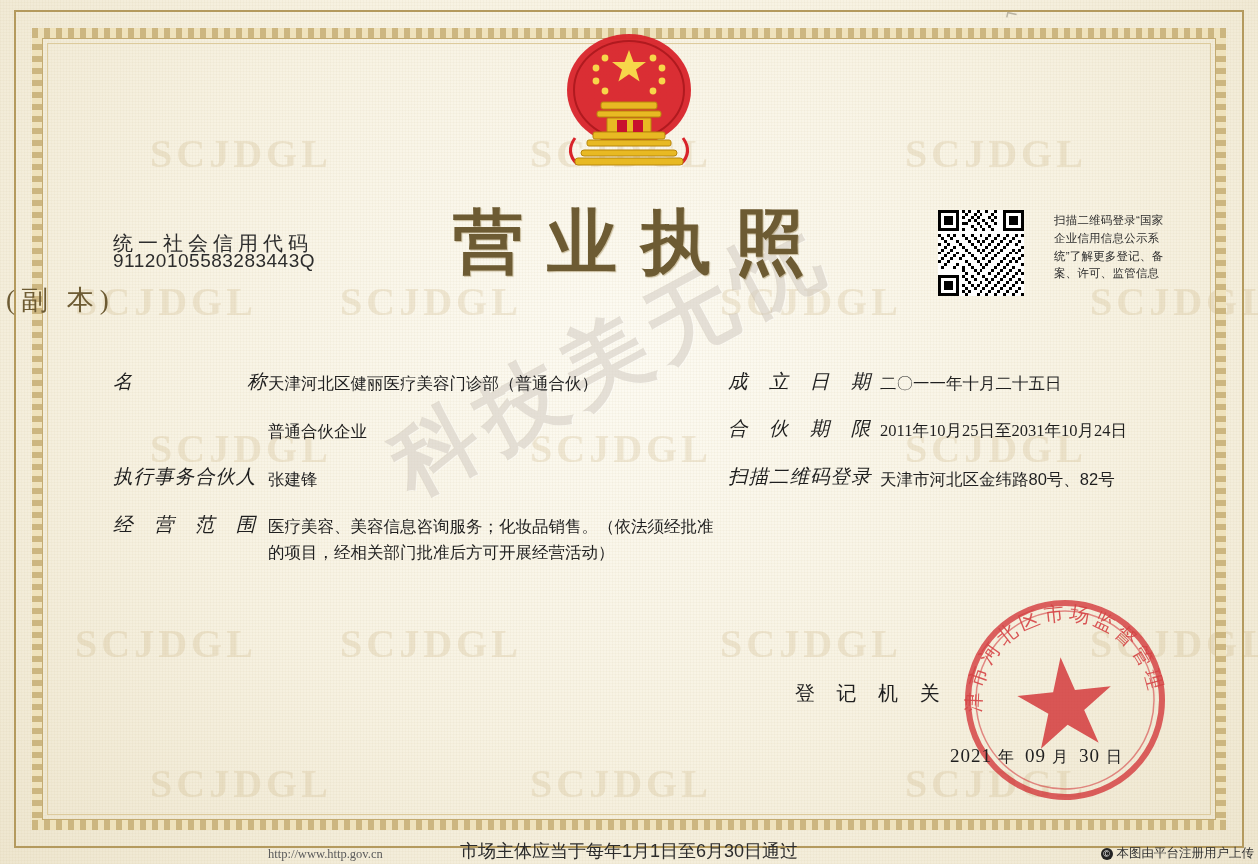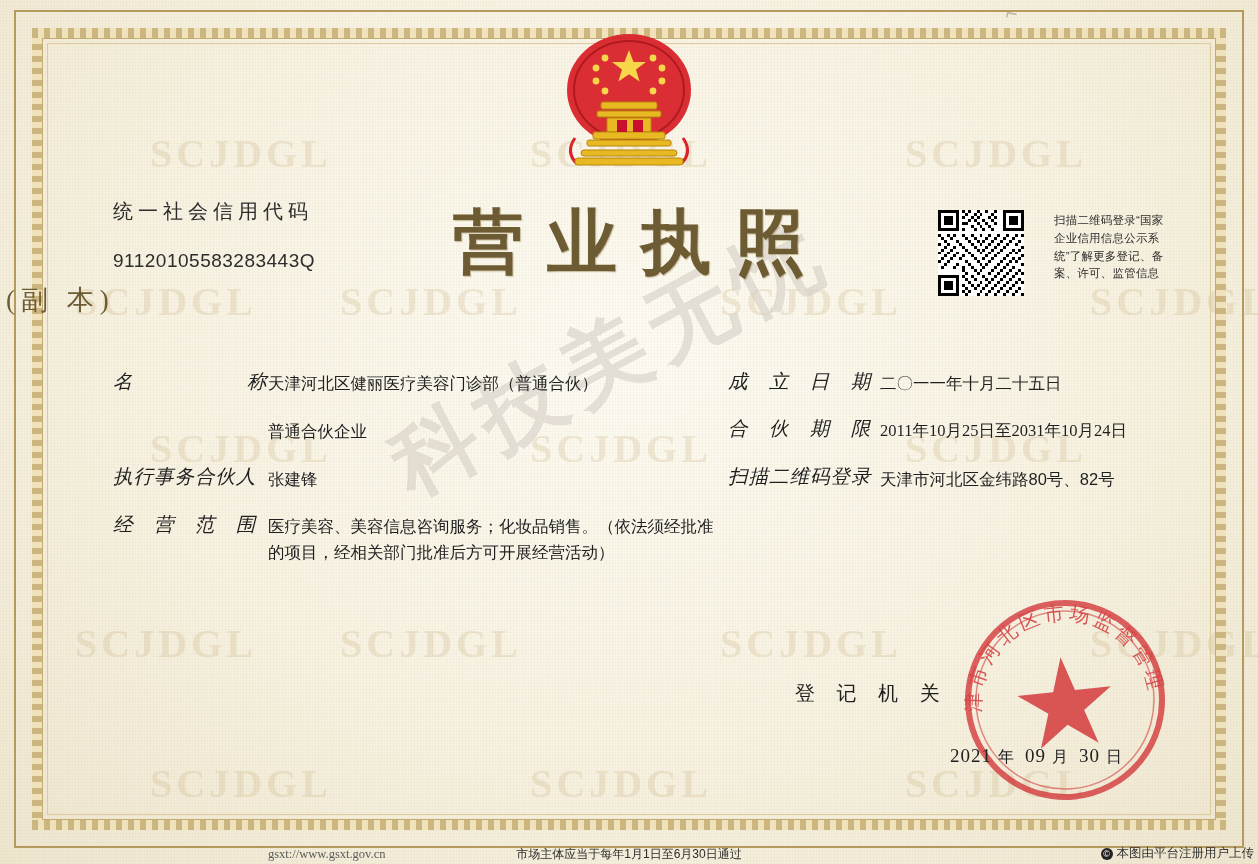--- a/index.html
+++ b/index.html
@@ -74,21 +74,21 @@
     color:#6d5b33;text-indent:24px;
     text-shadow:1px 1px 1px rgba(140,115,60,.45);
   }
   .subtitle{
     position:absolute;left:0;right:0;top:282px;text-align:left;
     font-family:"Liberation Serif",serif;
     font-size:27px;letter-spacing:6px;color:#6d5b33;text-indent:6px;
   }
   
   .code-label{
-    position:absolute;left:113px;top:198px;
+    position:absolute;left:113px;top:230px;
     font-size:20px;letter-spacing:5px;color:#2c2c2c;white-space:nowrap;
   }
   .code-value{
     position:absolute;left:113px;top:250px;
     font-size:19px;letter-spacing:.5px;color:#2c2c2c;
   }
   
   .qr{
     position:absolute;left:938px;top:210px;width:86px;height:86px;
     background:#fff;
@@ -124,21 +124,21 @@
     transform:rotate(-6deg);
     opacity:.82;
   }
   
   .footer-url{
     position:absolute;left:268px;bottom:2px;
     font-size:12.5px;color:#5b5b5b;font-family:"Liberation Serif",serif;
   }
   .footer-note{
     position:absolute;left:50%;transform:translateX(-50%);bottom:1px;
-    font-size:12px;color:#2c2c2c;white-space:nowrap;
+    font-size:18px;color:#2c2c2c;white-space:nowrap;
   }
   .footer-badge{
     position:absolute;right:4px;bottom:2px;
     font-size:12.5px;color:#333;white-space:nowrap;
     display:flex;align-items:center;gap:4px;
   }
   .badge-dot{
     width:12px;height:12px;border-radius:50%;background:#222;color:#fff;
     font-size:9px;line-height:12px;text-align:center;display:inline-block;
   }
@@ -480,20 +480,20 @@
       <text font-size="20" fill="#cf2026" font-family="'Liberation Serif',serif" letter-spacing="4" opacity="0.9">
         <textPath href="#sealArc" startOffset="50%" text-anchor="middle">天津市河北区市场监督管理局</textPath>
       </text>
     </svg>
   </div>
 
   <div class="date-row">
     <span class="num">2021</span><span class="unit">年</span><span class="num">09</span><span class="unit">月</span><span class="num">30</span><span class="unit">日</span>
   </div>
 
-  <div class="footer-url">gsxt://www.gsxt.gov.cn</div>
+  <div class="footer-url">http://www.http.gov.cn</div>
   <div class="footer-note">市场主体应当于每年1月1日至6月30日通过</div>
   <div class="footer-badge">
     <span class="badge-dot">©</span>
     <span>本图由平台注册用户上传</span>
   </div>
 
 </div>
 
 </body></html>

